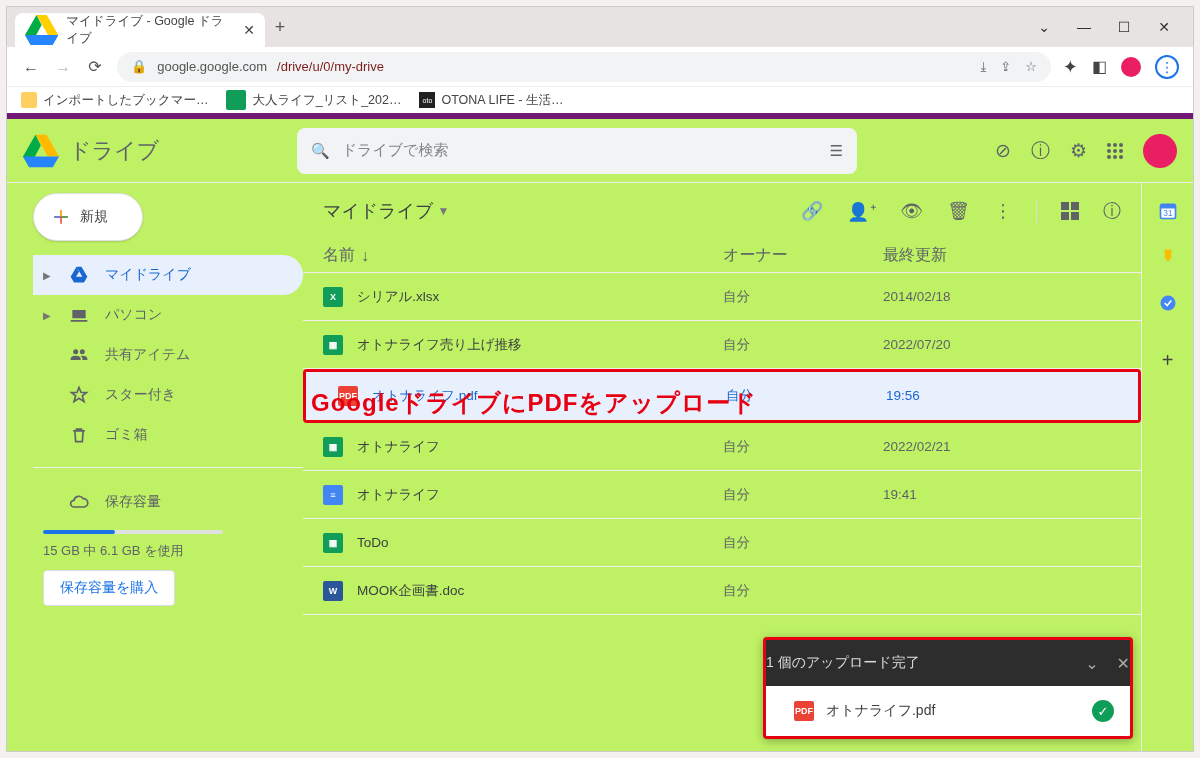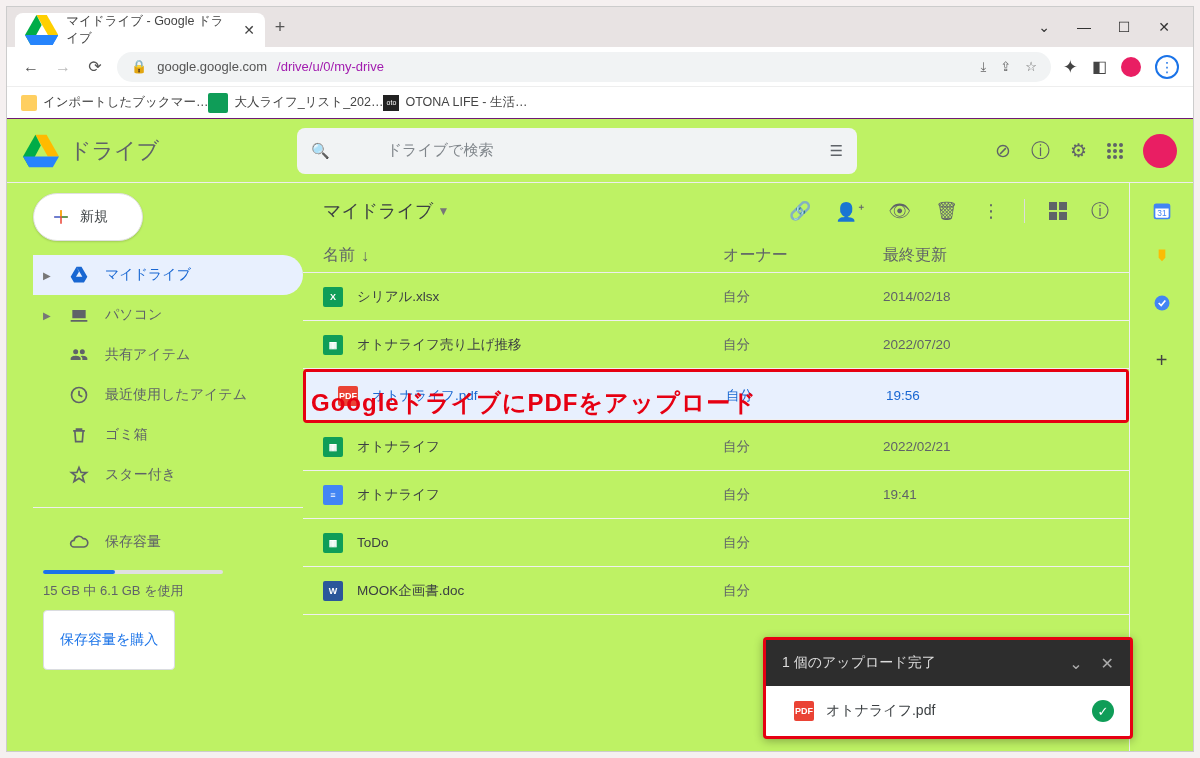--- a/index.html
+++ b/index.html
@@ -10,26 +10,26 @@
 .titlebar { height:40px; background:#e8e3e3; display:flex; align-items:center; }
 .tab { height:34px; width:250px; background:#fff; border-radius:8px 8px 0 0; margin-left:8px; margin-top:6px; display:flex; align-items:center; padding:0 10px; gap:8px; font-size:12.5px; color:#444; }
 .tab .cls { margin-left:auto; font-size:14px; }
 .tab-add { width:30px; text-align:center; font-size:18px; color:#555; }
 .wctrl { margin-left:auto; display:flex; gap:22px; padding-right:20px; font-size:14px; color:#333; }
 .wctrl span{display:inline-block;width:18px;text-align:center;}
 .addrbar { height:40px; background:#fff; display:flex; align-items:center; padding:0 14px; gap:12px; border-bottom:1px solid #eee; }
 .nav-ico { width:20px; text-align:center; color:#555; font-size:16px; }
 .nav-ico.fwd{color:#bbb;}
 .omnibox { flex:1; height:30px; background:#f1f3f4; border-radius:15px; display:flex; align-items:center; padding:0 14px; gap:10px; font-size:13px; color:#555; }
-.omnibox .dim{color:#a21caf;}
+.omnibox .dim{color:#7f1d1d;}
 .omni-actions{margin-left:auto;display:flex;gap:14px;color:#666;}
 .addr-right { display:flex; gap:14px; align-items:center; color:#444; }
 .dot-pink { width:20px; height:20px; border-radius:50%; background:#e91e63; }
 .chrome-menu{width:24px;height:24px;border:2px solid #1a73e8;border-radius:50%;display:flex;align-items:center;justify-content:center;color:#1a73e8;font-size:14px;}
-.bmbar { height:32px; background:#fff; display:flex; align-items:center; padding:0 14px; font-size:12.5px; color:#444; border-bottom:1px solid #701a75; }
+.bmbar { height:32px; background:#fff; display:flex; align-items:center; padding:0 14px; gap:18px; font-size:12.5px; color:#444; border-bottom:6px solid #701a75; }
 .bm { display:flex; align-items:center; gap:6px; }
 .bm-ico { width:16px; height:16px; display:inline-block; }
 
 
 .drive { background:#bef264; height:calc(100% - 112px); display:flex; flex-direction:column; }
 .drive-hdr { height:64px; display:flex; align-items:center; padding:0 16px; gap:14px; border-bottom:1px solid #eee; }
 .drive-logo { display:flex; align-items:center; gap:10px; width:260px; }
 .drive-logo h1 { font-size:22px; font-weight:400; color:#5f6368; }
 .logo-tri{width:36px;height:36px;}
 .search { flex:1; max-width:560px; height:46px; background:#f1f3f4; border-radius:8px; display:flex; align-items:center; padding:0 14px; gap:12px; color:#5f6368; font-size:15px; }
@@ -45,21 +45,21 @@
 .plus-ico{width:18px;height:18px;}
 .side-item { height:40px; display:flex; align-items:center; gap:16px; padding:0 16px 0 10px; border-radius:0 20px 20px 0; font-size:14px; color:#5f6368; cursor:pointer; }
 .side-item.active { background:#e8f0fe; color:#1967d2; }
 .side-item .chev{width:10px;visibility:hidden;font-size:10px;color:#777;}
 .side-item.has-chev .chev{visibility:visible;}
 .side-item svg,.side-item .ic{width:20px;height:20px;flex-shrink:0;}
 .storage { margin-top:12px; border-top:1px solid #eee; padding-top:14px; padding-left:10px; }
 .storage-line{height:4px;width:180px;background:#e0e0e0;border-radius:2px;margin:8px 0;}
 .storage-line i{display:block;height:100%;width:40%;background:#1a73e8;border-radius:2px;}
 .storage-txt{font-size:13px;color:#5f6368;margin-bottom:10px;}
-.buy-btn{border:1px solid #dadce0;color:#1a73e8;font-size:14px;padding:20px 16px;border-radius:4px;background:#fff;}
+.buy-btn{border:1px solid #dadce0;color:#1a73e8;font-size:14px;padding:8px 16px;border-radius:4px;background:#fff;}
 
 .main { flex:1; display:flex; flex-direction:column; position:relative; }
 .toolbar { height:56px; display:flex; align-items:center; padding:0 20px; }
 .crumb { font-size:18px; color:#3c4043; display:flex; align-items:center; gap:4px; }
 .tb-actions { margin-left:auto; display:flex; align-items:center; gap:24px; color:#5f6368; font-size:18px; }
 .tb-sep{width:1px;height:24px;background:#ddd;}
 .grid-ico{display:grid;grid-template-columns:repeat(2,8px);grid-template-rows:repeat(2,8px);gap:2px;}
 .grid-ico i{background:#5f6368;}
 
 .cols { display:flex; padding:6px 20px; font-size:16px; color:#5f6368; font-weight:500; }
@@ -76,26 +76,26 @@
 .row-wrap.hl{border:3px solid #e60012;border-radius:4px;}
 .ftype{width:20px;height:20px;border-radius:2px;display:flex;align-items:center;justify-content:center;font-size:9px;font-weight:bold;color:#fff;flex-shrink:0;}
 .ft-xlsx{background:#0f9d58;}
 .ft-sheet{background:#0f9d58;}
 .ft-pdf{background:#ea4335;margin-left:12px;}
 .ft-doc{background:#4285f4;}
 .ft-word{background:#2b579a;}
 
 .annotation { position:absolute; top:204px; left:8px; color:#e60012; font-size:24px; font-weight:700; letter-spacing:1px; }
 
-.rail { width:64px; border-left:1px solid #eee; display:flex; flex-direction:column; align-items:center; gap:26px; padding-top:18px; }
+.rail { width:52px; border-left:1px solid #eee; display:flex; flex-direction:column; align-items:center; gap:26px; padding-top:18px; }
 .rail-ic{width:20px;height:20px;}
 .rail-plus{font-size:20px;color:#444;margin-top:10px;}
 
 .upload-toast { position:absolute; right:60px; bottom:12px; width:370px; border:3px solid #e60012; border-radius:4px; background:#fff; box-shadow:0 2px 10px rgba(0,0,0,.3); }
-.ut-hdr{height:46px;background:#2d2d2d;color:#ddd;display:flex;align-items:center;padding:0 16px;font-size:14px;}
+.ut-hdr{height:46px;background:#2d2d2d;color:#ddd;display:flex;align-items:center;padding:0 0;font-size:14px;}
 .ut-hdr .acts{margin-left:auto;display:flex;gap:18px;font-size:16px;color:#aaa;}
 .ut-body{height:50px;display:flex;align-items:center;padding:0 16px;gap:12px;font-size:14px;color:#3c4043;}
 .ut-body .check{margin-left:auto;width:22px;height:22px;border-radius:50%;background:#0f9d58;display:flex;align-items:center;justify-content:center;color:#fff;font-size:13px;}
 </style>
 </head>
 <body>
 
 <div class="frame">
 
   <div class="titlebar">
@@ -160,21 +160,21 @@
       <div class="drive-logo">
         <svg class="logo-tri" viewBox="0 0 87 78">
             <polygon points="30,0 57,0 87,52 60,52" fill="#ffba00"></polygon>
             <polygon points="30,0 0,52 15,78 43,26" fill="#00ac47"></polygon>
             <polygon points="0,52 87,52 72,78 15,78" fill="#2684fc"></polygon>
           </svg>
         <h1>ドライブ</h1>
       </div>
       <div class="search">
         <span>🔍</span>
-        <span style="color:#80868b;margin-left:45px;">ドライブで検索</span>
+        <span style="color:#80868b;">ドライブで検索</span>
         <span class="tune">☰</span>
       </div>
       <div class="hdr-right">
         <span>⊘</span>
         <span>ⓘ</span>
         <span>⚙</span>
         <span class="apps-ico">
             <i></i>
             <i></i>
             <i></i>
@@ -218,38 +218,30 @@
         <div class="side-item">
             <span class="chev"></span>
             <svg class="ic" viewBox="0 0 24 24">
               <path fill="#5f6368" d="M16 11a3 3 0 100-6 3 3 0 000 6zM8 11a3 3 0 100-6 3 3 0 000 6zM8 13c-2 0-6 1-6 3v2h12v-2c0-2-4-3-6-3zM16 13c2 0 6 1 6 3v2h-6v-2c0-1-1-2-2-2.5 1-.3 1.5-.5 2-.5z"></path>
             </svg>
             <span>共有アイテム</span>
           </div>
         <div class="side-item">
             <span class="chev"></span>
             <svg class="ic" viewBox="0 0 24 24">
-              <circle cx="12" cy="12" r="9" fill="none" stroke="#5f6368" stroke-width="2"></circle>
-              <path d="M12 7v5l4 2" stroke="#5f6368" stroke-width="2" fill="none"></path>
-            </svg>
-            <span>最近使用したアイテム</span>
+              <path fill="none" stroke="#5f6368" stroke-width="2" d="M12 3l2.5 6H21l-5 4 2 7-6-4-6 4 2-7-5-4h6.5z"></path>
+            </svg>
+            <span>スター付き</span>
           </div>
         <div class="side-item">
             <span class="chev"></span>
             <svg class="ic" viewBox="0 0 24 24">
               <path fill="none" stroke="#5f6368" stroke-width="2" d="M5 7h14M9 7V5h6v2M7 7l1 13h8l1-13"></path>
             </svg>
             <span>ゴミ箱</span>
-          </div>
-        <div class="side-item">
-            <span class="chev"></span>
-            <svg class="ic" viewBox="0 0 24 24">
-              <path fill="none" stroke="#5f6368" stroke-width="2" d="M12 3l2.5 6H21l-5 4 2 7-6-4-6 4 2-7-5-4h6.5z"></path>
-            </svg>
-            <span>スター付き</span>
           </div>
 
         <div class="storage">
           <div class="side-item" style="padding-left:0;">
               <span class="chev"></span>
               <svg class="ic" viewBox="0 0 24 24">
                 <path fill="none" stroke="#5f6368" stroke-width="2" d="M6 18a4 4 0 010-8 6 6 0 0111-2 5 5 0 011 10z"></path>
               </svg>
               <span>保存容量</span>
             </div>

